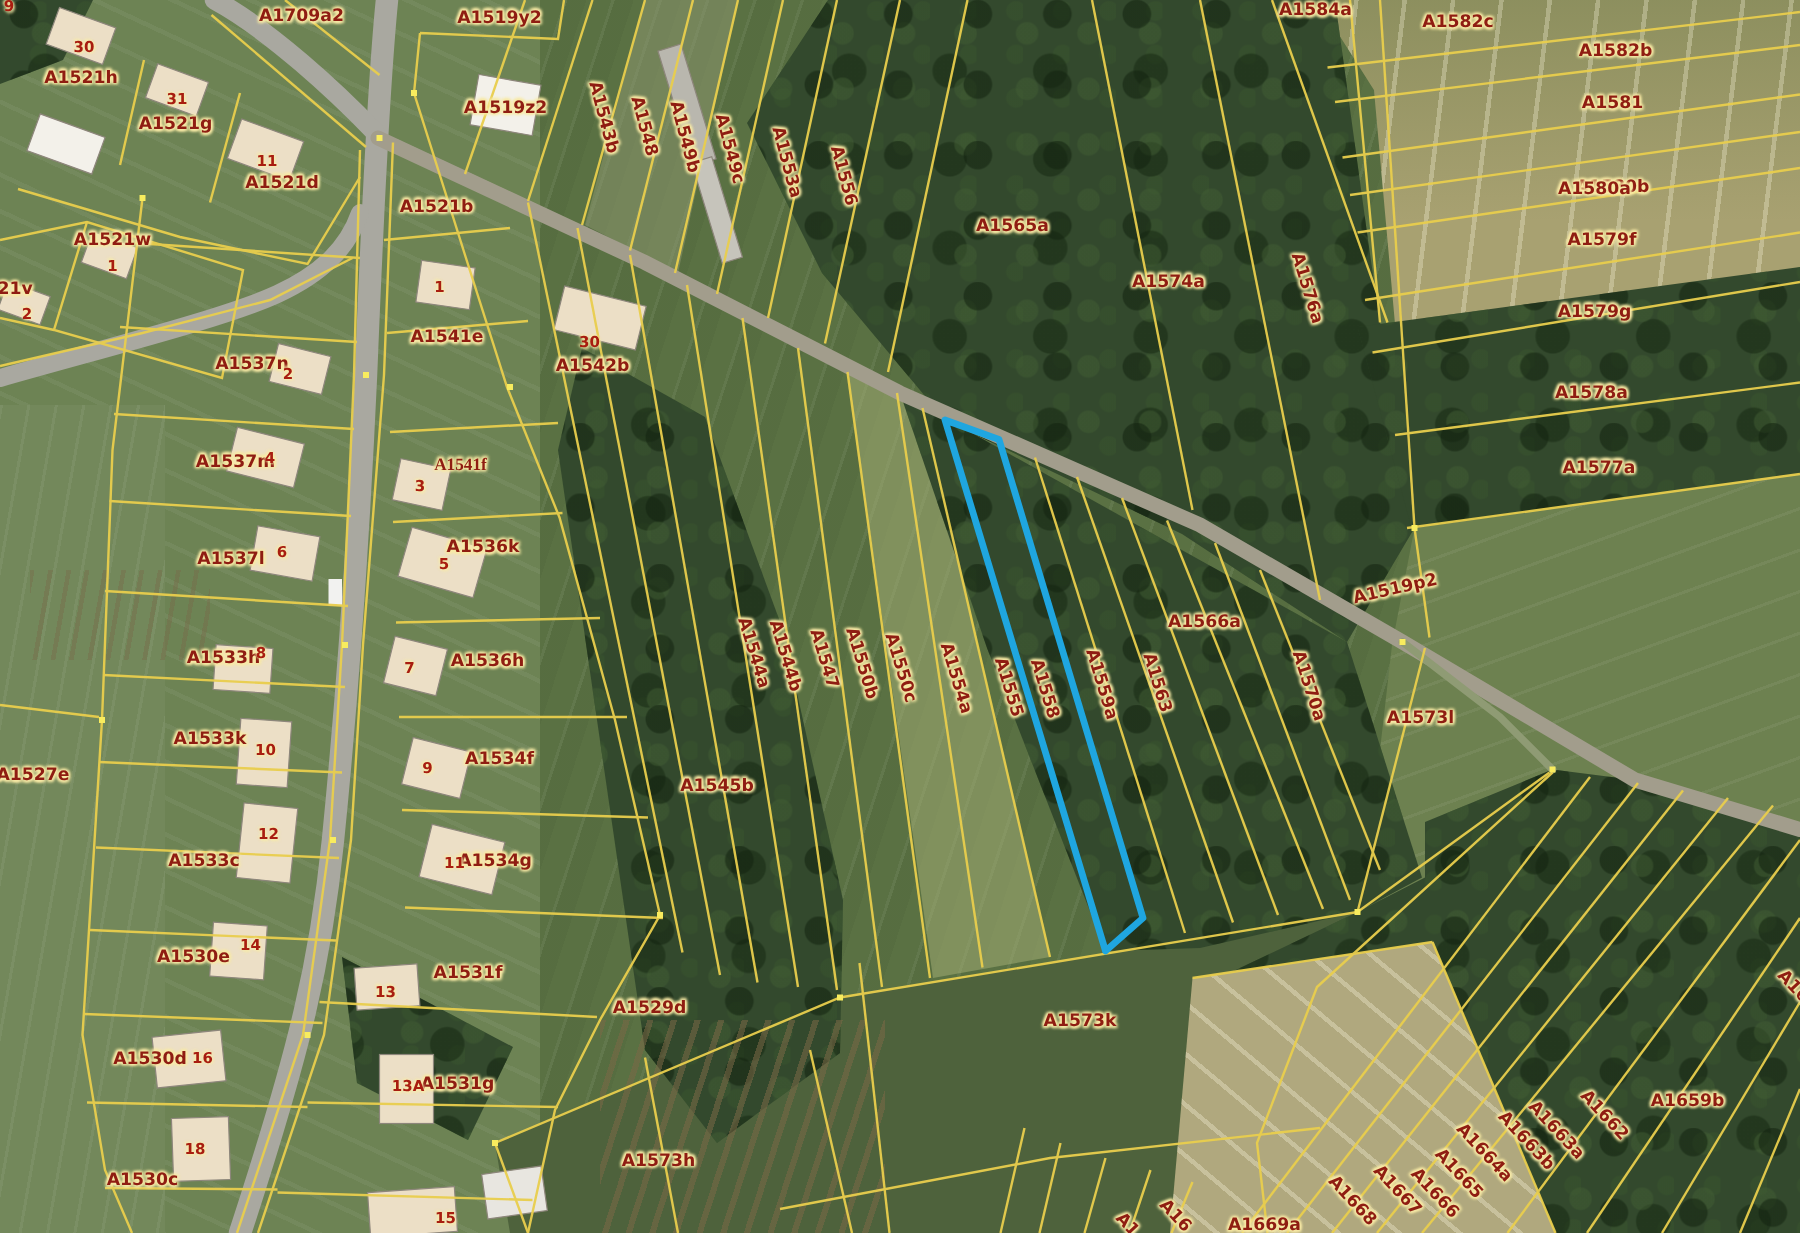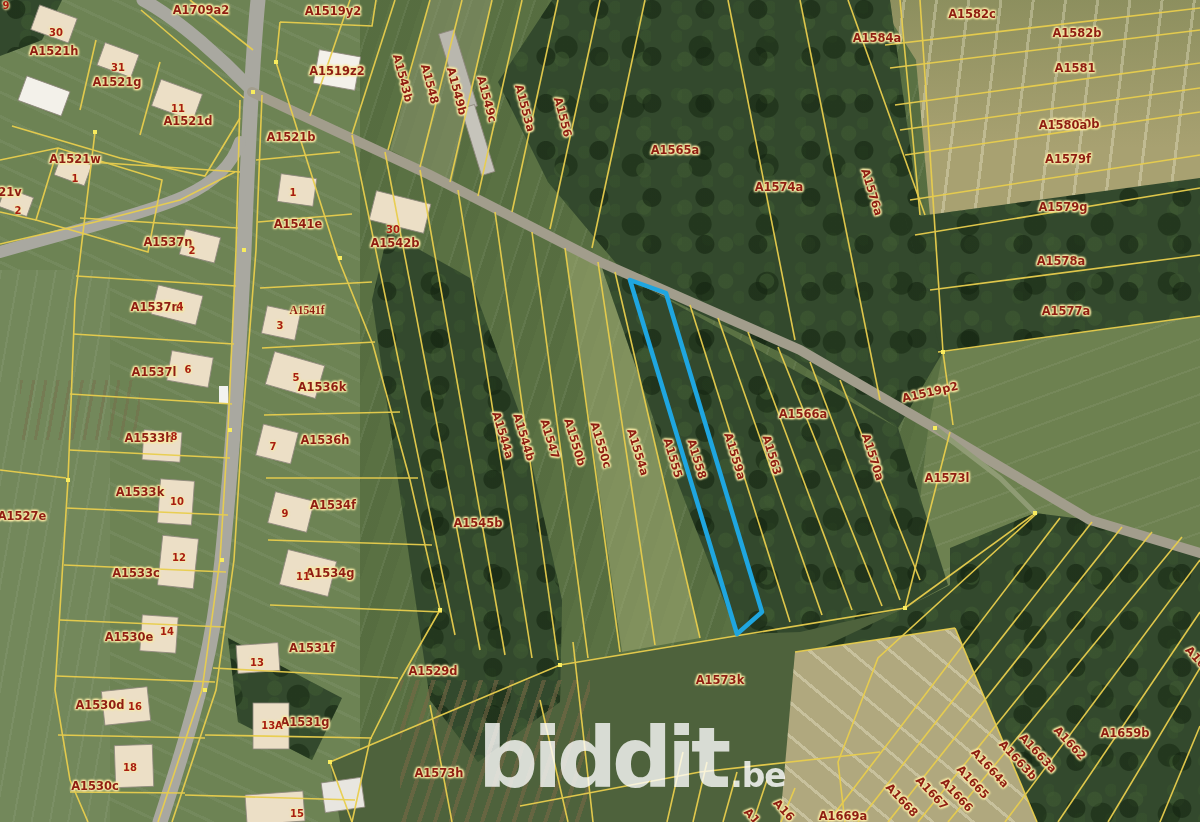--- a/index.html
+++ b/index.html
@@ -276,21 +276,21 @@
       <div class="plabel" style="left: 333px; top: 11px; transform: translate(-50%, -50%) rotate(0deg);">A1519y2</div>
       <div class="plabel" style="left: 337px; top: 71px; transform: translate(-50%, -50%) rotate(0deg);">A1519z2</div>
       <div class="plabel" style="left: 291px; top: 137px; transform: translate(-50%, -50%) rotate(0deg);">A1521b</div>
       <div class="plabel" style="left: 298px; top: 224px; transform: translate(-50%, -50%) rotate(0deg);">A1541e</div>
       <div class="plabel" style="left: 395px; top: 243px; transform: translate(-50%, -50%) rotate(0deg);">A1542b</div>
       <div class="plabel" style="left: 168px; top: 242px; transform: translate(-50%, -50%) rotate(0deg);">A1537n</div>
       <div class="plabel" style="left: 157px; top: 307px; transform: translate(-50%, -50%) rotate(0deg);">A1537m</div>
       <div class="plabel" style="left: 154px; top: 372px; transform: translate(-50%, -50%) rotate(0deg);">A1537l</div>
       <div class="plabel" style="left: 149px; top: 438px; transform: translate(-50%, -50%) rotate(0deg);">A1533h</div>
       <div class="plabel" style="left: 307px; top: 310px; transform: translate(-50%, -50%) rotate(0deg); font-family: Liberation Serif, serif;">A1541f</div>
-      <div class="plabel" style="left: 322px; top: 387px; transform: translate(-50%, -50%) rotate(0deg);">A1536k</div>
+      <div class="plabel" style="left: 322px; top: 364px; transform: translate(-50%, -50%) rotate(0deg);">A1536k</div>
       <div class="plabel" style="left: 325px; top: 440px; transform: translate(-50%, -50%) rotate(0deg);">A1536h</div>
       <div class="plabel" style="left: 333px; top: 505px; transform: translate(-50%, -50%) rotate(0deg);">A1534f</div>
       <div class="plabel" style="left: 330px; top: 573px; transform: translate(-50%, -50%) rotate(0deg);">A1534g</div>
       <div class="plabel" style="left: 22px; top: 516px; transform: translate(-50%, -50%) rotate(0deg);">A1527e</div>
       <div class="plabel" style="left: 140px; top: 492px; transform: translate(-50%, -50%) rotate(0deg);">A1533k</div>
       <div class="plabel" style="left: 136px; top: 573px; transform: translate(-50%, -50%) rotate(0deg);">A1533c</div>
       <div class="plabel" style="left: 129px; top: 637px; transform: translate(-50%, -50%) rotate(0deg); text-align: right;">A1530e</div>
       <div class="plabel" style="left: 100px; top: 705px; transform: translate(-50%, -50%) rotate(0deg);">A1530d</div>
       <div class="plabel" style="left: 95px; top: 786px; transform: translate(-50%, -50%) rotate(0deg);">A1530c</div>
       <div class="plabel" style="left: 312px; top: 648px; transform: translate(-50%, -50%) rotate(0deg);">A1531f</div>
@@ -301,21 +301,21 @@
       <div class="plabel" style="left: 478px; top: 523px; transform: translate(-50%, -50%) rotate(0deg);">A1545b</div>
       <div class="plabel" style="left: 403px; top: 78px; transform: translate(-50%, -50%) rotate(75deg);">A1543b</div>
       <div class="plabel" style="left: 430px; top: 84px; transform: translate(-50%, -50%) rotate(75deg);">A1548</div>
       <div class="plabel" style="left: 457px; top: 91px; transform: translate(-50%, -50%) rotate(75deg);">A1549b</div>
       <div class="plabel" style="left: 487px; top: 99px; transform: translate(-50%, -50%) rotate(75deg);">A1549c</div>
       <div class="plabel" style="left: 525px; top: 108px; transform: translate(-50%, -50%) rotate(75deg);">A1553a</div>
       <div class="plabel" style="left: 563px; top: 117px; transform: translate(-50%, -50%) rotate(75deg);">A1556</div>
       <div class="plabel" style="left: 675px; top: 150px; transform: translate(-50%, -50%) rotate(0deg);">A1565a</div>
       <div class="plabel" style="left: 767px; top: 187px; transform: translate(-50%, -50%) rotate(0deg); margin-left: 12px;">A1574a</div>
       <div class="plabel" style="left: 872px; top: 192px; transform: translate(-50%, -50%) rotate(73deg);">A1576a</div>
-      <div class="plabel" style="left: 877px; top: 6px; transform: translate(-50%, -50%) rotate(0deg); margin-top: 32px;">A1584a</div>
+      <div class="plabel" style="left: 877px; top: 6px; transform: translate(-50%, -50%) rotate(0deg);">A1584a</div>
       <div class="plabel" style="left: 972px; top: 14px; transform: translate(-50%, -50%) rotate(0deg);">A1582c</div>
       <div class="plabel" style="left: 1077px; top: 33px; transform: translate(-50%, -50%) rotate(0deg);">A1582b</div>
       <div class="plabel" style="left: 1075px; top: 68px; transform: translate(-50%, -50%) rotate(0deg);">A1581</div>
       <div class="plabel" style="left: 1075px; top: 99px; transform: translate(-50%, -50%) rotate(0deg); margin-top: 25px;">A1580b</div>
       <div class="plabel" style="left: 1063px; top: 125px; transform: translate(-50%, -50%) rotate(0deg);">A1580a</div>
       <div class="plabel" style="left: 1068px; top: 159px; transform: translate(-50%, -50%) rotate(0deg);">A1579f</div>
       <div class="plabel" style="left: 1063px; top: 207px; transform: translate(-50%, -50%) rotate(0deg);">A1579g</div>
       <div class="plabel" style="left: 1061px; top: 261px; transform: translate(-50%, -50%) rotate(0deg);">A1578a</div>
       <div class="plabel" style="left: 1066px; top: 311px; transform: translate(-50%, -50%) rotate(0deg);">A1577a</div>
       <div class="plabel" style="left: 930px; top: 392px; transform: translate(-50%, -50%) rotate(-13deg);">A1519p2</div>
@@ -365,14 +365,13 @@
       <div class="hnum" style="left: 179px; top: 557px;">12</div>
       <div class="hnum" style="left: 303px; top: 576px;">11</div>
       <div class="hnum" style="left: 167px; top: 631px;">14</div>
       <div class="hnum" style="left: 257px; top: 662px;">13</div>
       <div class="hnum" style="left: 135px; top: 706px;">16</div>
       <div class="hnum" style="left: 272px; top: 725px;">13A</div>
       <div class="hnum" style="left: 130px; top: 767px;">18</div>
       <div class="hnum" style="left: 297px; top: 813px;">15</div>
     </div>
 
-  <div id="watermark"><span>biddit</span><span class="tld">.be</span></div>
 </div>
 
 </body></html>

